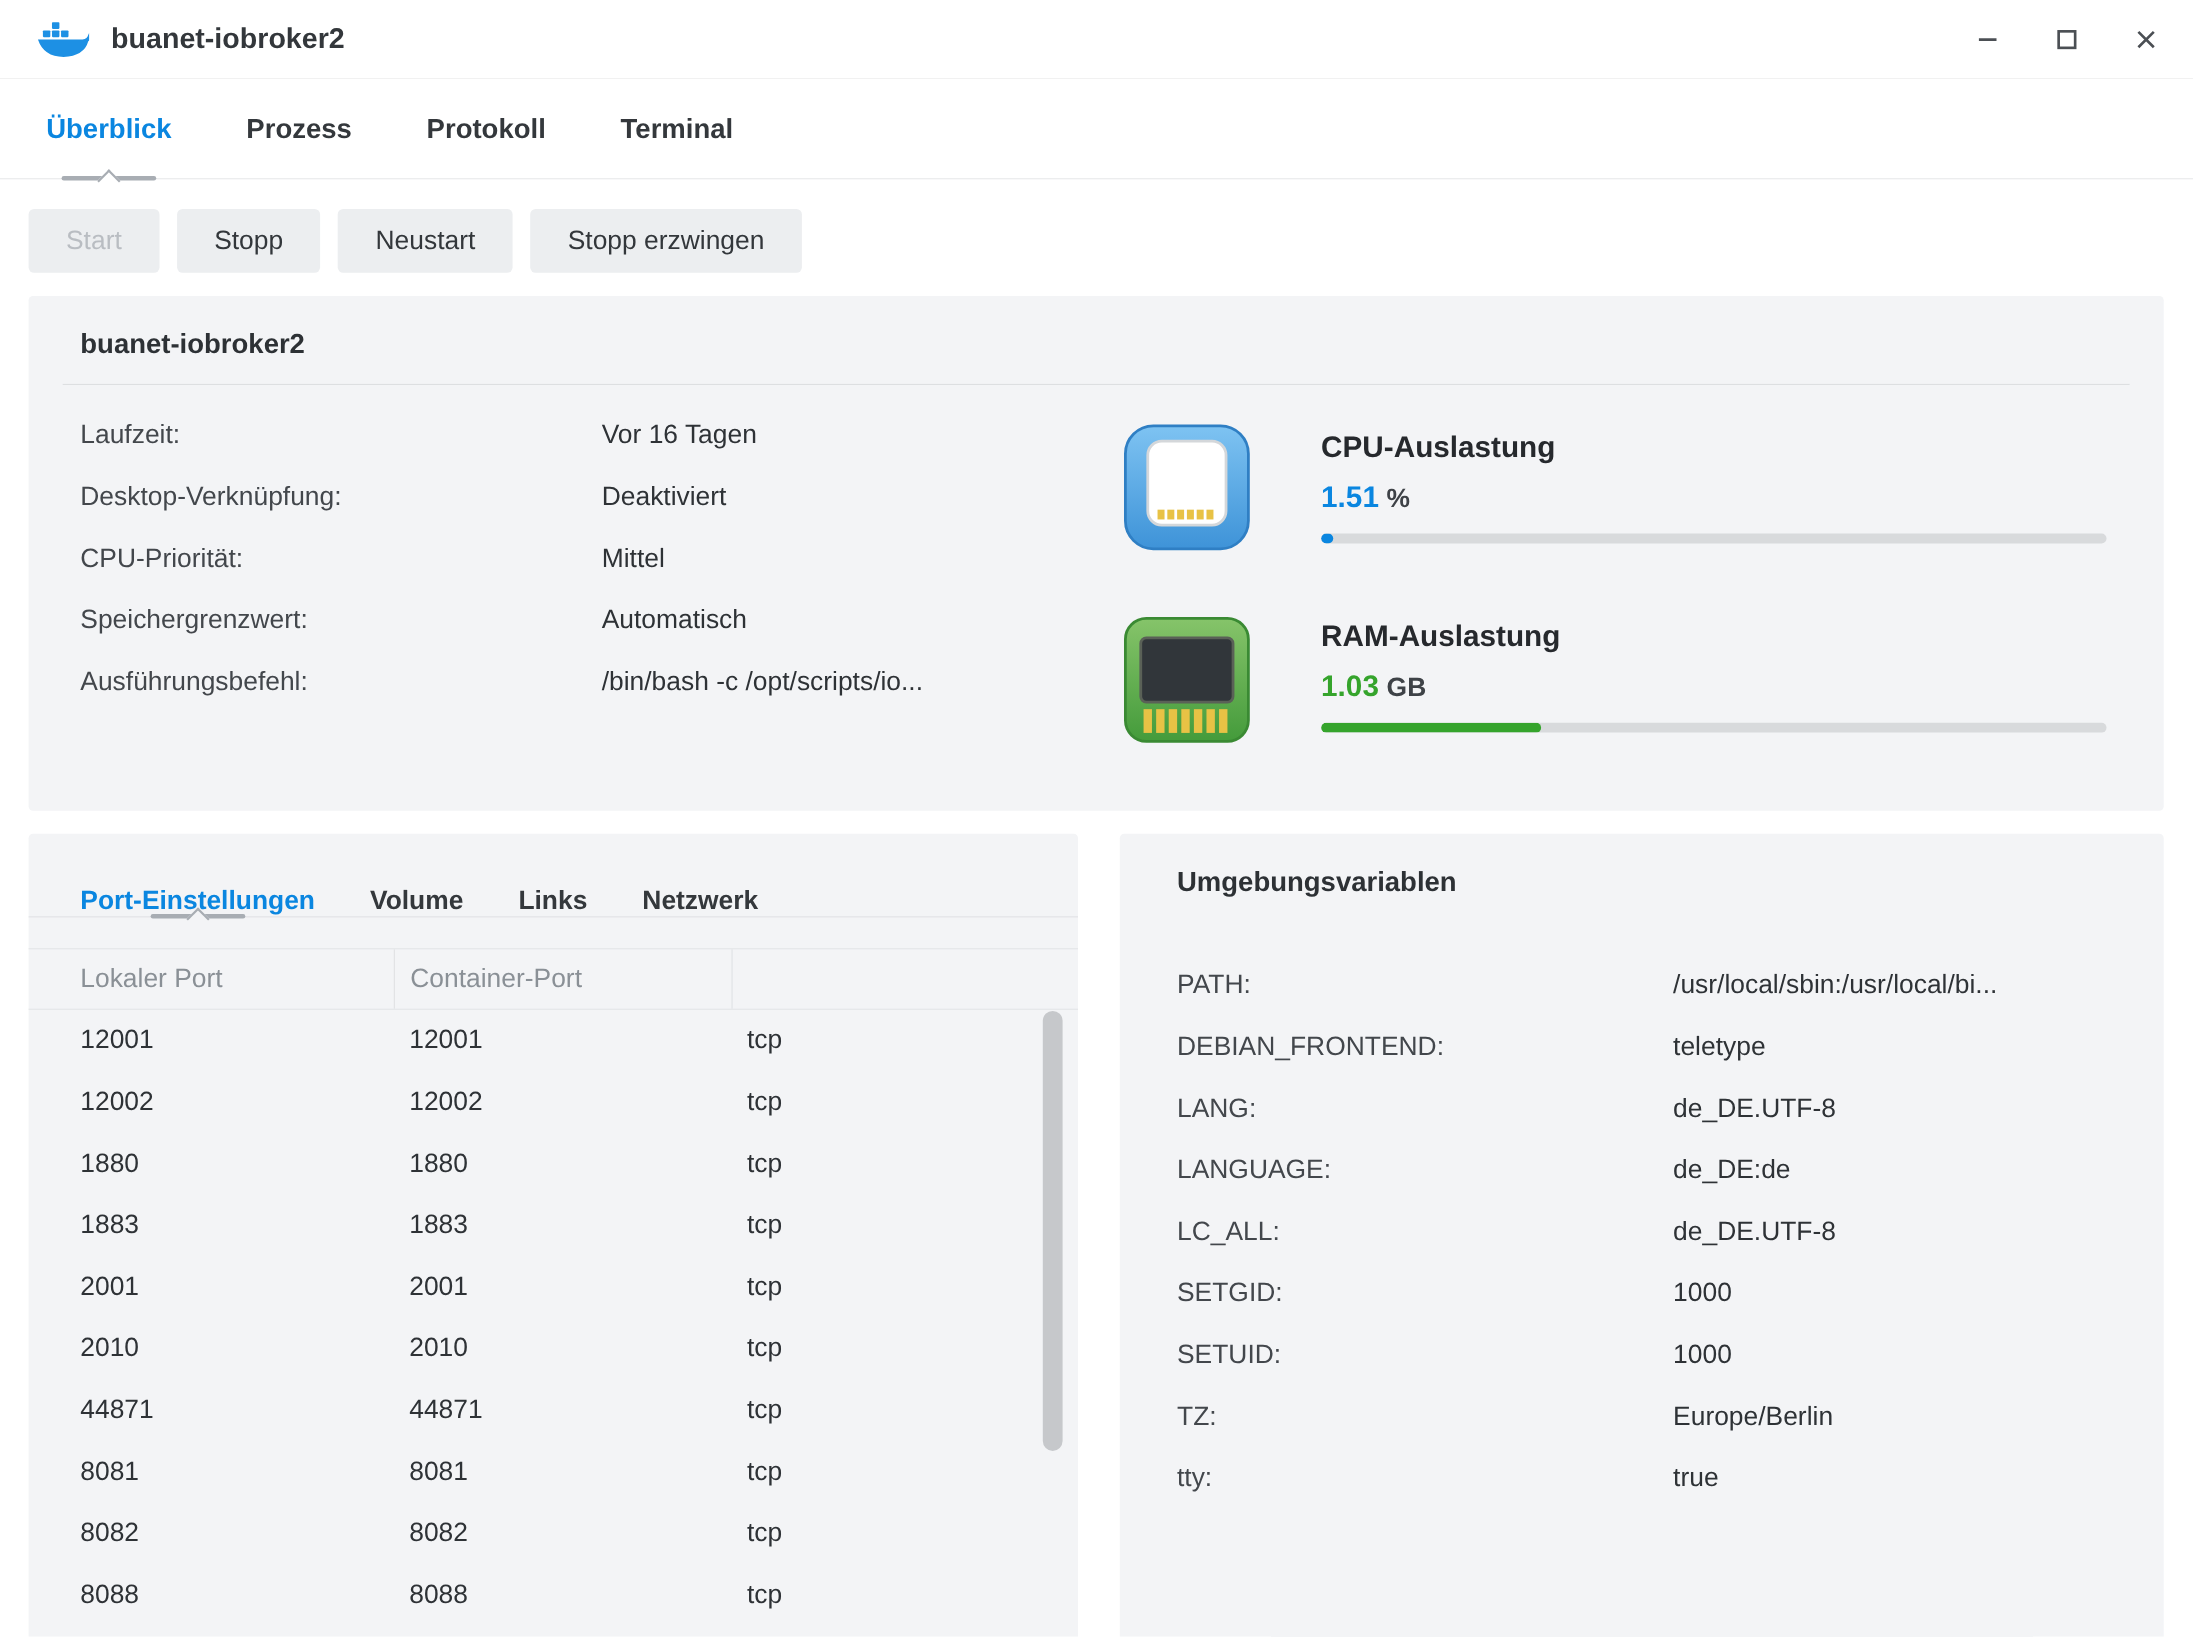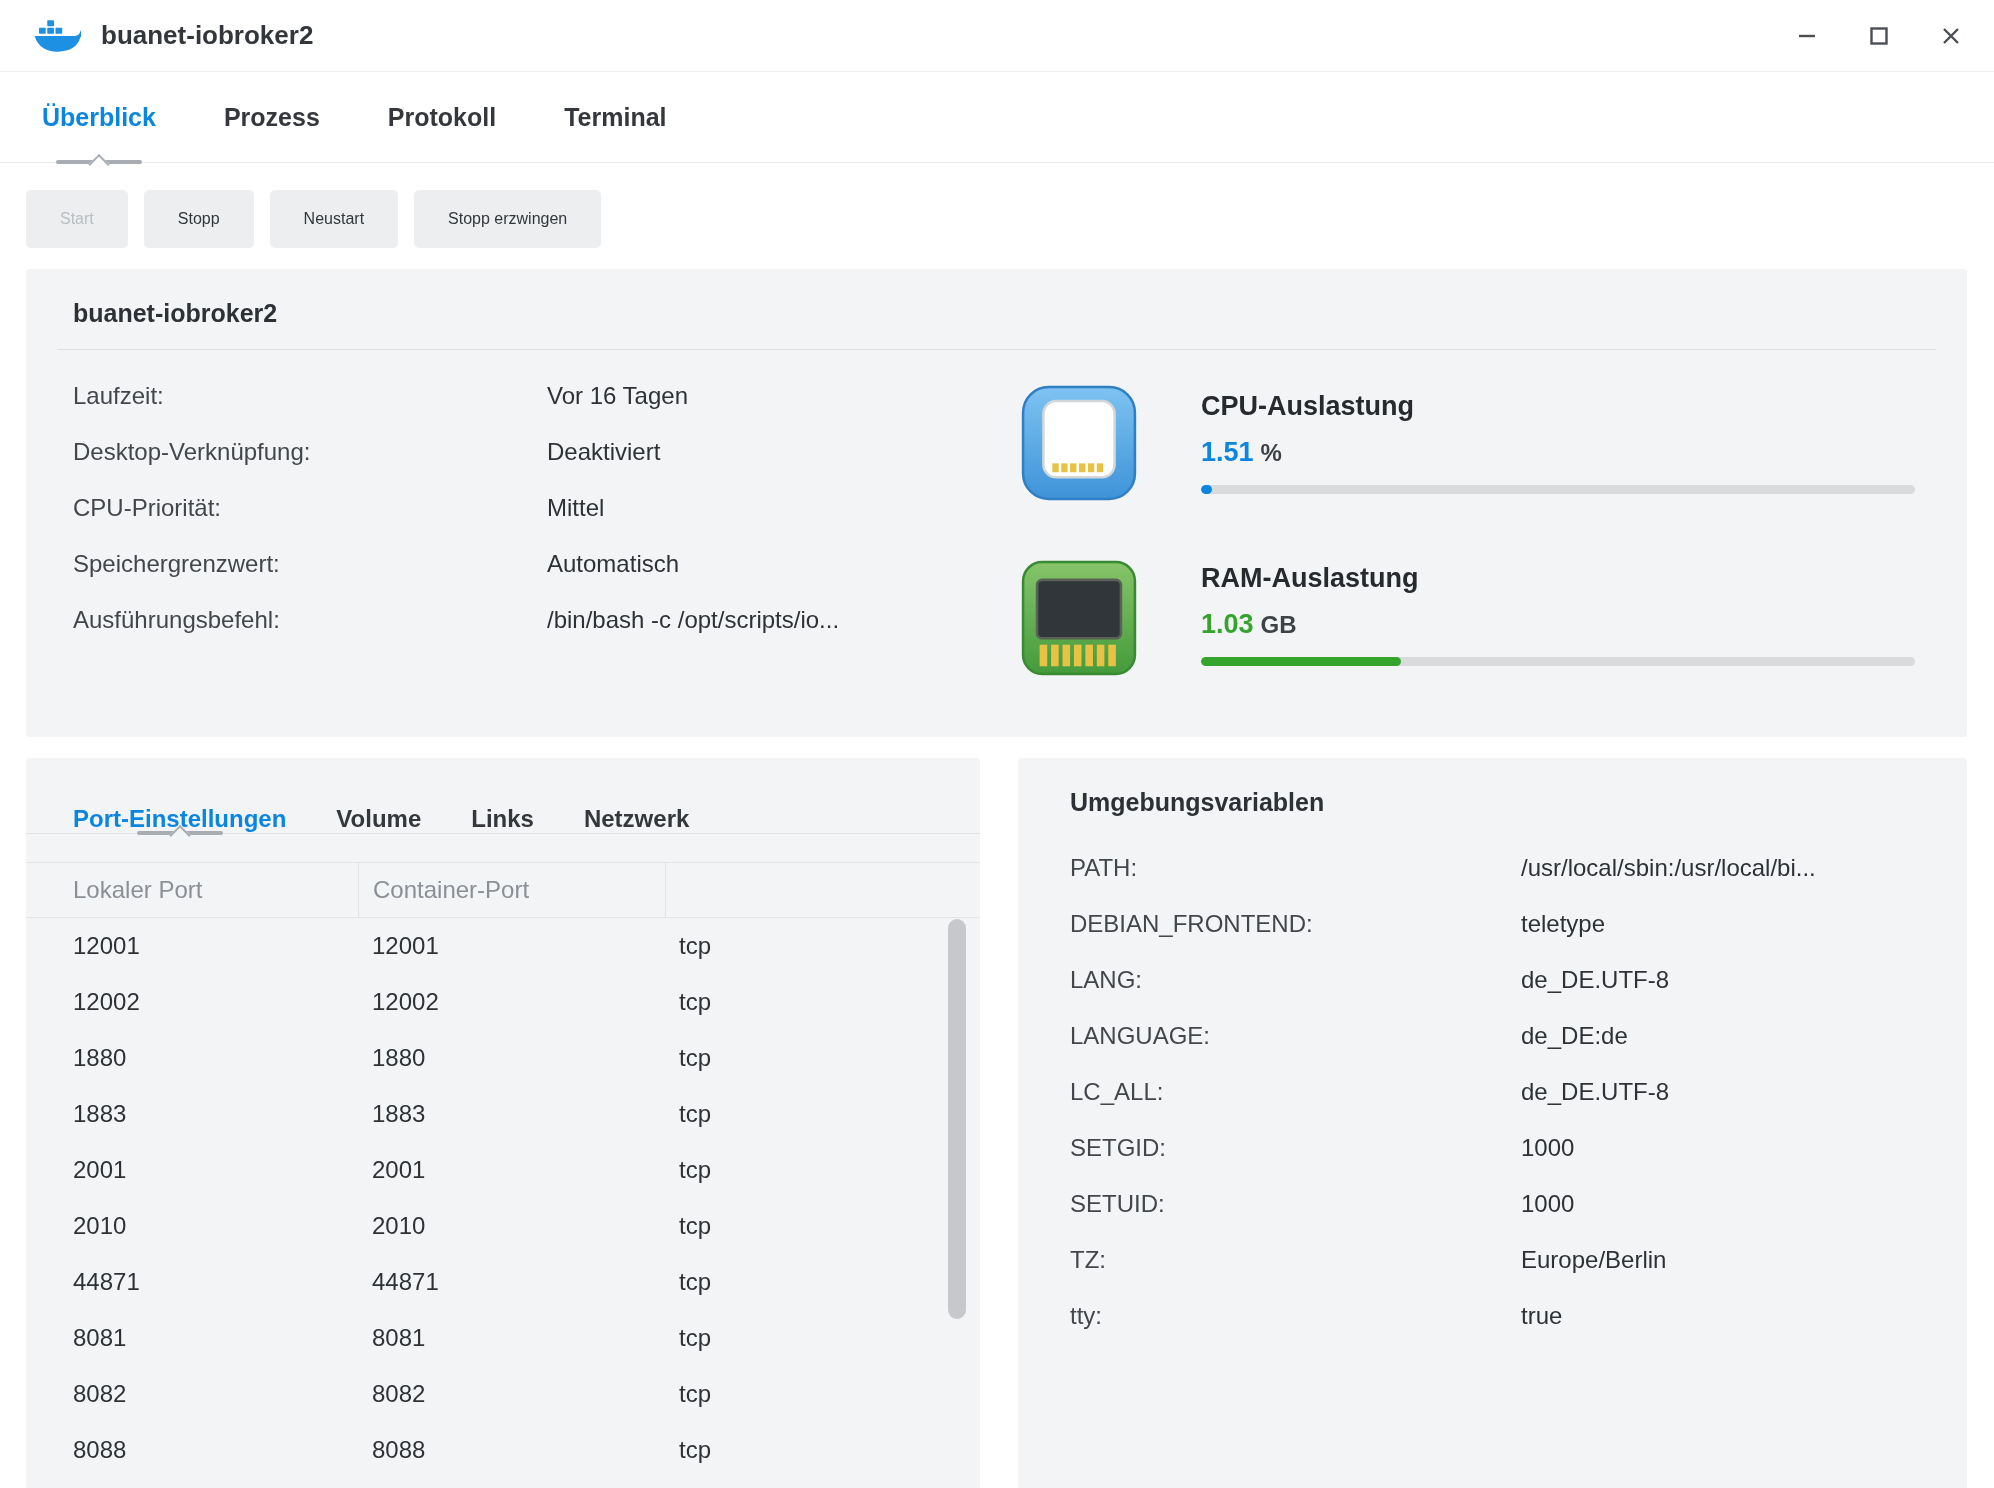--- a/index.html
+++ b/index.html
@@ -16,21 +16,21 @@
 
   
   .tabbar { height:91px; display:flex; align-items:center; gap:68px; padding-left:42px; border-bottom:1px solid #e8e9ea; background:#fff; }
   .tab { position:relative; height:100%; display:flex; align-items:center; font-size:25px; font-weight:bold; color:#34383c; cursor:pointer; }
   .tab.active { color:#0a86e0; }
   .tab.active::after { content:""; position:absolute; bottom:-2px; left:50%; transform:translateX(-50%); width:86px; height:4px; background:#a8adb3; border-radius:2px; z-index:2; }
   .tab.active::before { content:""; position:absolute; bottom:-10px; left:50%; width:13px; height:13px; transform:translateX(-50%) rotate(45deg); background:#fff; border-top:2px solid #a8adb3; border-left:2px solid #a8adb3; z-index:3; }
 
   
   .btn-row { display:flex; gap:16px; padding:27px 0 0 26px; }
-  .btn { background:#eceef0; border:none; border-radius:5px; height:58px; padding:0 34px; font-size:16px; color:#33373b; font-family:inherit; cursor:pointer; }
+  .btn { background:#eceef0; border:none; border-radius:5px; height:58px; padding:0 34px; font-size:24px; color:#33373b; font-family:inherit; cursor:pointer; }
   .btn.disabled { color:#b9bdc2; cursor:default; }
 
   
   .panel { position:absolute; background:#f3f4f6; border-radius:4px; }
   .panel-overview { left:26px; top:269px; width:1941px; height:468px; }
   .panel-ports { left:26px; top:758px; width:954px; height:760px; }
   .panel-env { left:1018px; top:758px; width:949px; height:760px; }
 
   
   .ov-title { position:absolute; left:47px; top:30px; font-size:25px; font-weight:bold; color:#2d3135; }
@@ -65,21 +65,21 @@
   .thead { position:absolute; left:0; right:0; top:104px; height:56px; display:grid; grid-template-columns:286px 307px 269px auto; align-items:center; padding-left:47px; border-top:1px solid #e3e5e7; border-bottom:1px solid #e3e5e7; font-size:24px; color:#8a9096; }
   .hcell { height:100%; display:flex; align-items:center; border-right:1px solid #e0e2e4; }
   .hcell:nth-of-type(2), .hcell:nth-of-type(3) { padding-left:14px; }
   .tbody { position:absolute; left:0; right:10px; top:160px; }
   .port-row { display:grid; grid-template-columns:299px 307px auto; align-items:center; height:56px; padding-left:47px; font-size:24px; color:#2e3236; }
   .scroll-thumb { position:absolute; right:14px; top:161px; width:18px; height:400px; border-radius:9px; background:#c6c8cb; cursor:pointer; }
 
   
   .env-title { position:absolute; left:52px; top:30px; font-size:25px; font-weight:bold; color:#2d3135; }
   .env-rows { position:absolute; left:52px; top:96px; right:30px; }
-  .env-row { display:flex; align-items:flex-start; height:56px; font-size:24px; }
+  .env-row { display:flex; align-items:flex-end; height:56px; font-size:24px; }
   .env-row .k { width:451px; color:#43474c; }
   .env-row .v { color:#2e3236; white-space:nowrap; }
 </style>
 </head>
 <body>
 
 <div class="window">
 
   <div class="titlebar">
     <span class="docker-icon">

